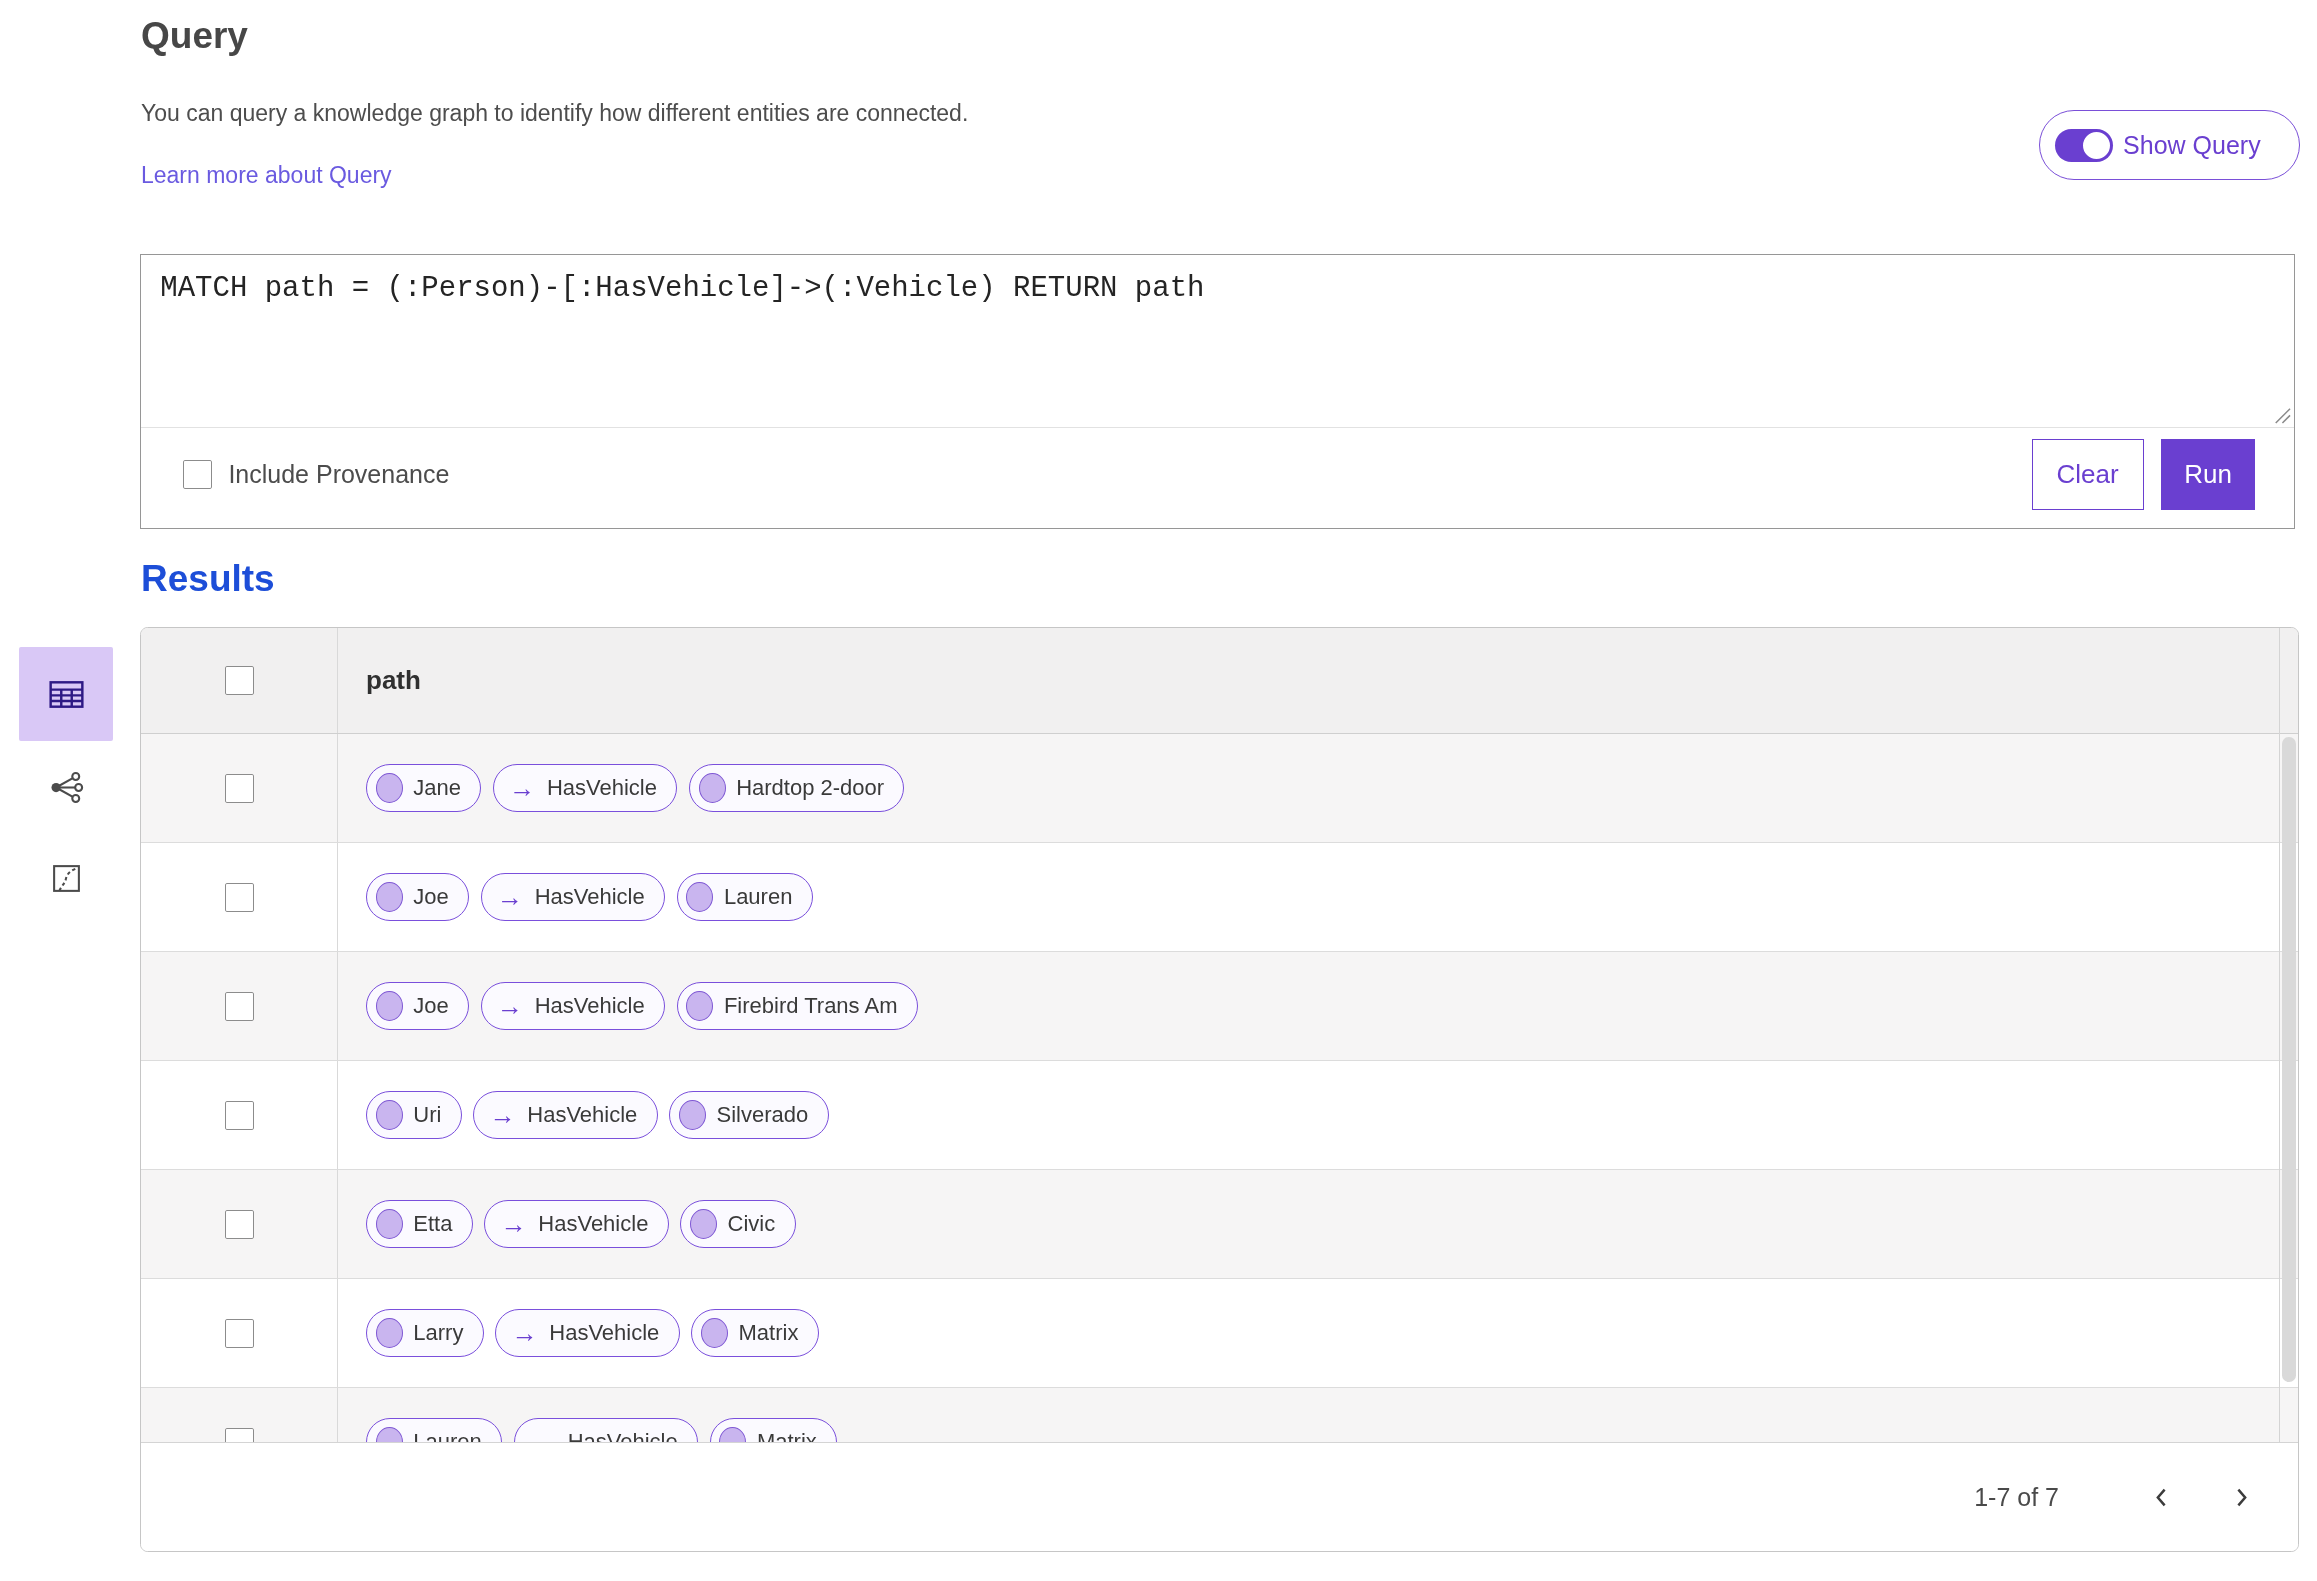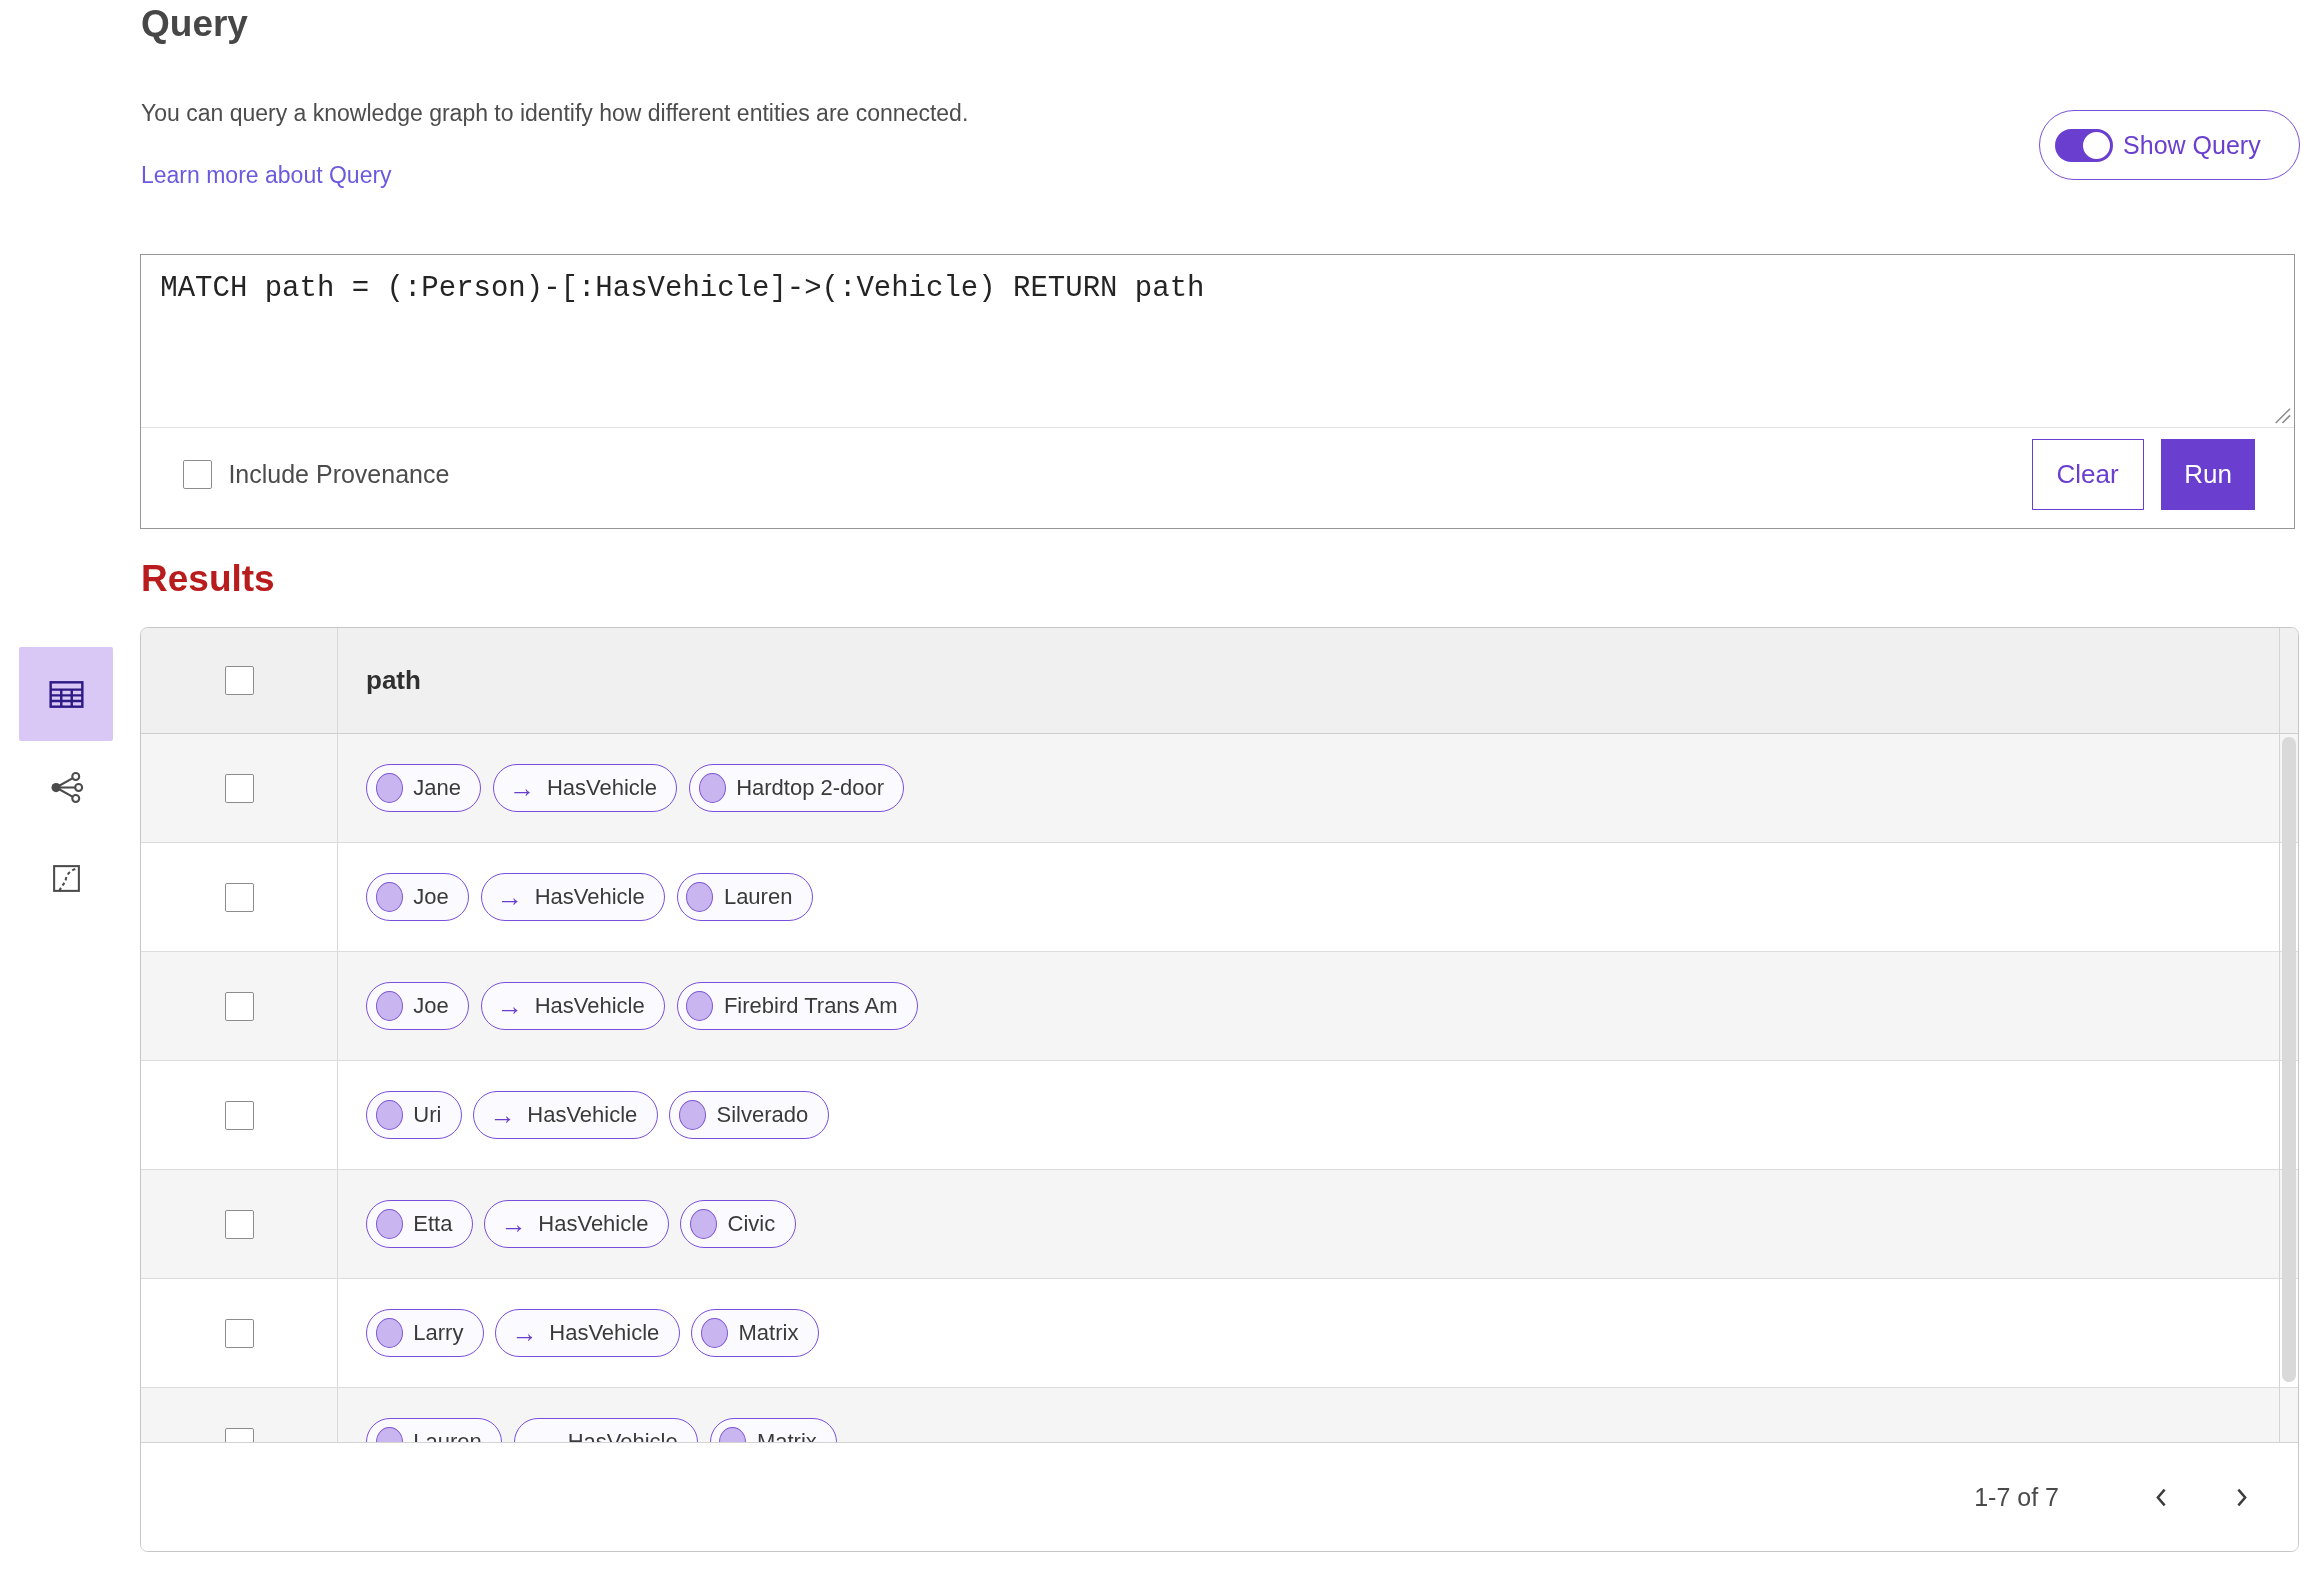--- a/index.html
+++ b/index.html
@@ -7,21 +7,21 @@
   body {
     width: 2317px; height: 1582px;
     font-family: "Liberation Sans", sans-serif;
     position: relative;
     color: #4d4d4d;
     overflow: hidden;
   }
   .abs { position: absolute; }
 
   
-  .page-title { left: 141px; top: 3px; font-size: 37px; font-weight: 700; color: #474747; }
+  .page-title { left: 141px; top: 15px; font-size: 37px; font-weight: 700; color: #474747; }
   .page-desc  { left: 141px; top: 100px; font-size: 23px; color: #4d4d4d; }
   .learn-link { left: 141px; top: 162px; font-size: 23px; color: #6a5ae0; text-decoration: none; cursor: pointer; }
 
   .show-query-toggle {
     left: 2039px; top: 110px; width: 261px; height: 70px;
     border: 1.9px solid #7a4fd8; border-radius: 35px;
     display: flex; align-items: center; padding-left: 14.5px; gap: 10.6px;
     background: #fff; cursor: pointer;
   }
   .switch {
@@ -62,21 +62,21 @@
   .btn-clear {
     margin-left: auto; width: 112px;
     background: #fff; border: 1.9px solid #6a3fd0; color: #6a3fd0;
   }
   .btn-run {
     margin-left: 17.4px; width: 94px;
     background: #6a3fd0; border: 1.9px solid #6a3fd0; color: #ffffff;
   }
 
   
-  .results-title { left: 141px; top: 558px; font-size: 37px; font-weight: 700; color: #b91c1c; }
+  .results-title { left: 141px; top: 558px; font-size: 37px; font-weight: 700; color: #1d4ed8; }
 
   .view-btn {
     width: 94px; display: flex; align-items: center; justify-content: center;
     cursor: pointer; background: transparent; border-radius: 1.9px;
   }
   .view-table { left: 19.3px; top: 647px; height: 94px; background: #d9c8f6; }
   .view-link  { left: 19.3px; top: 755px; height: 64px; }
   .view-map   { left: 19.3px; top: 846px; height: 64px; }
 
   .results-card {

